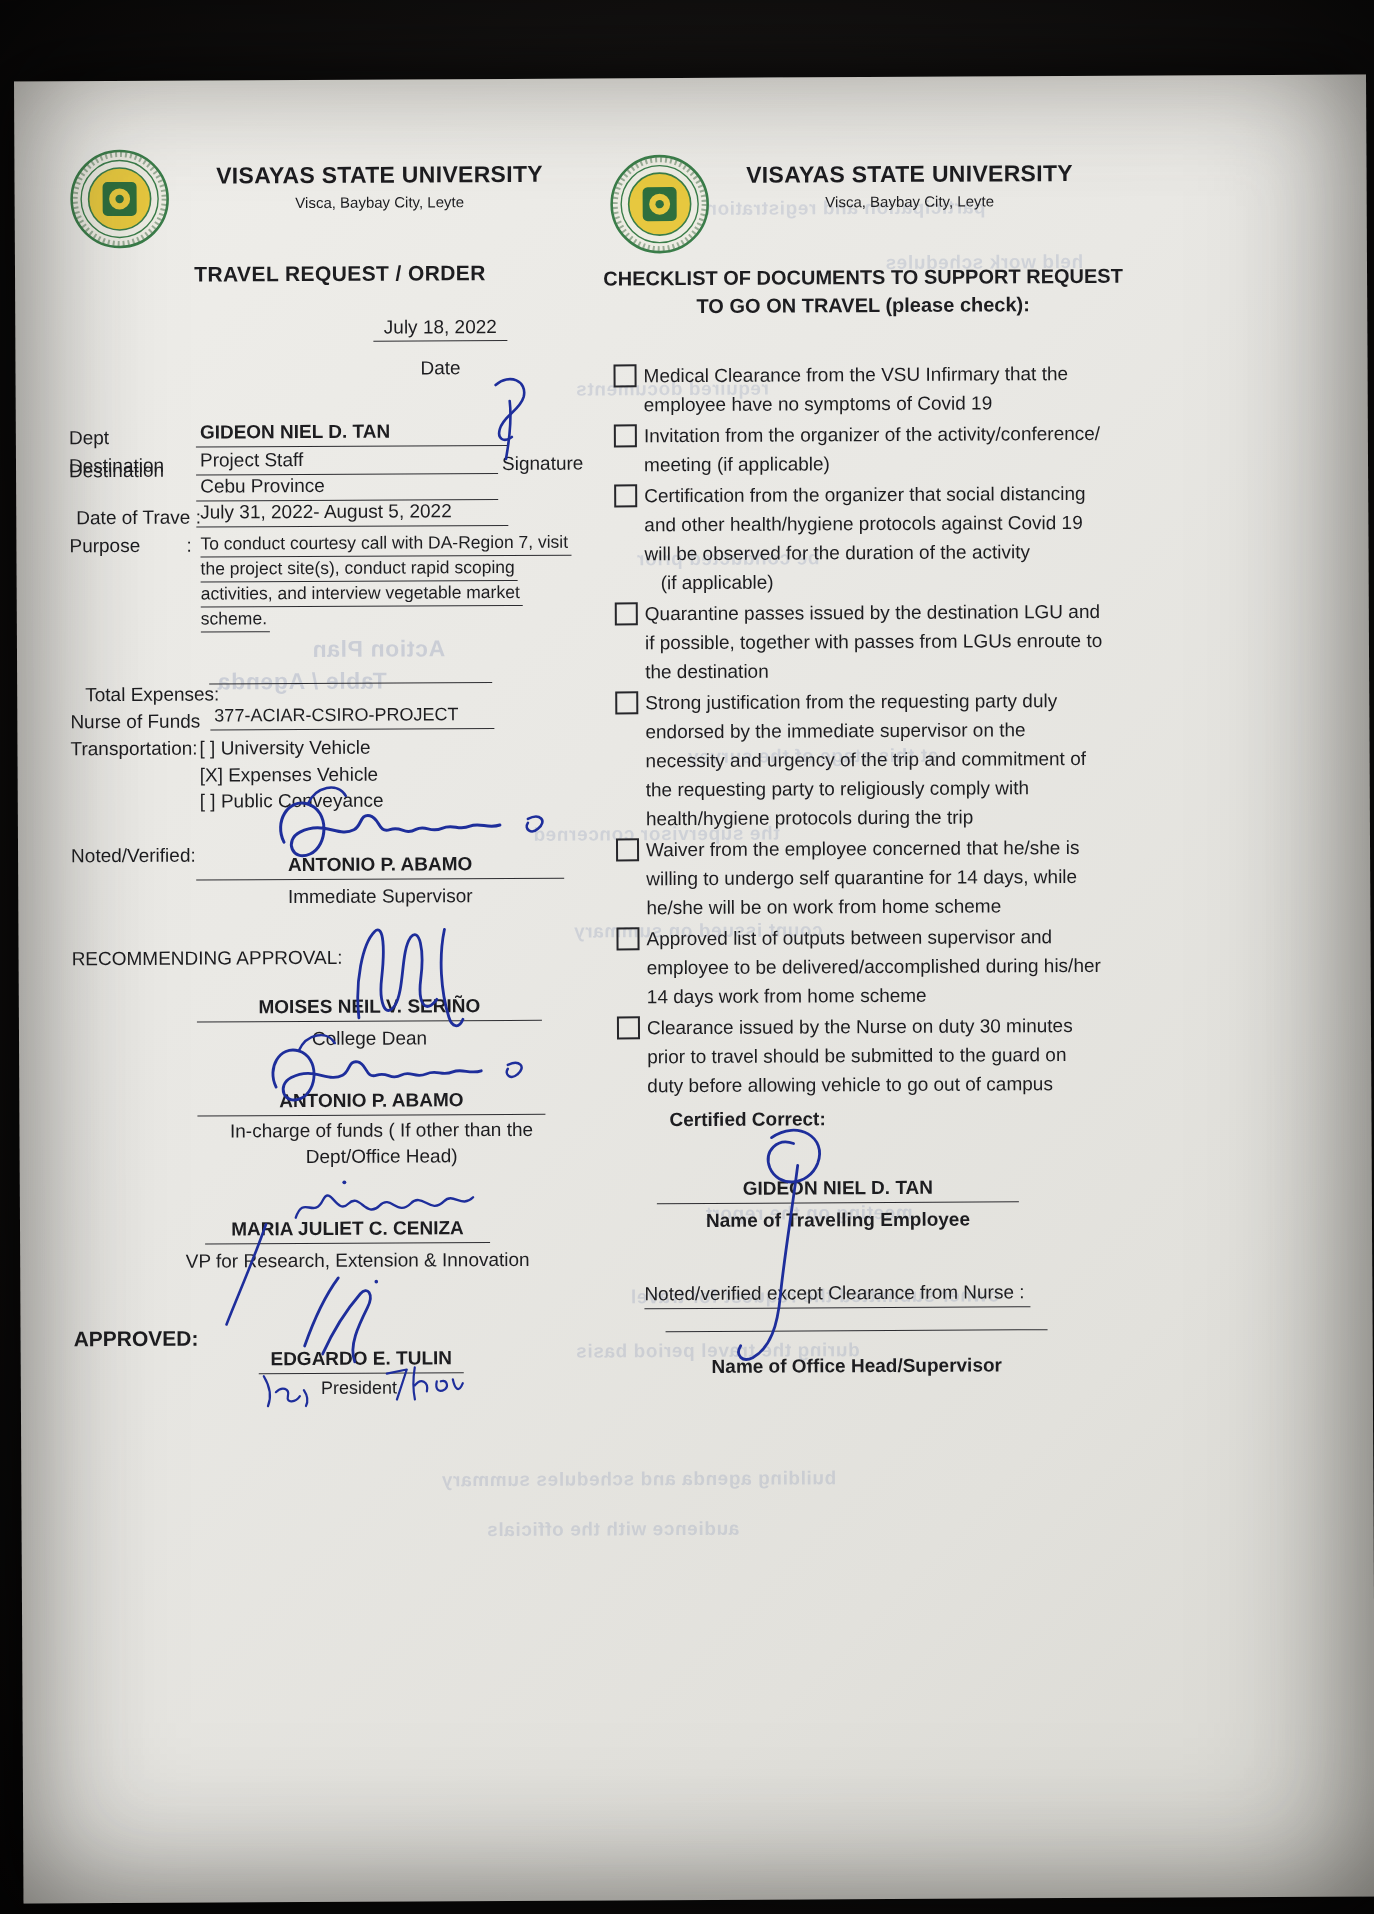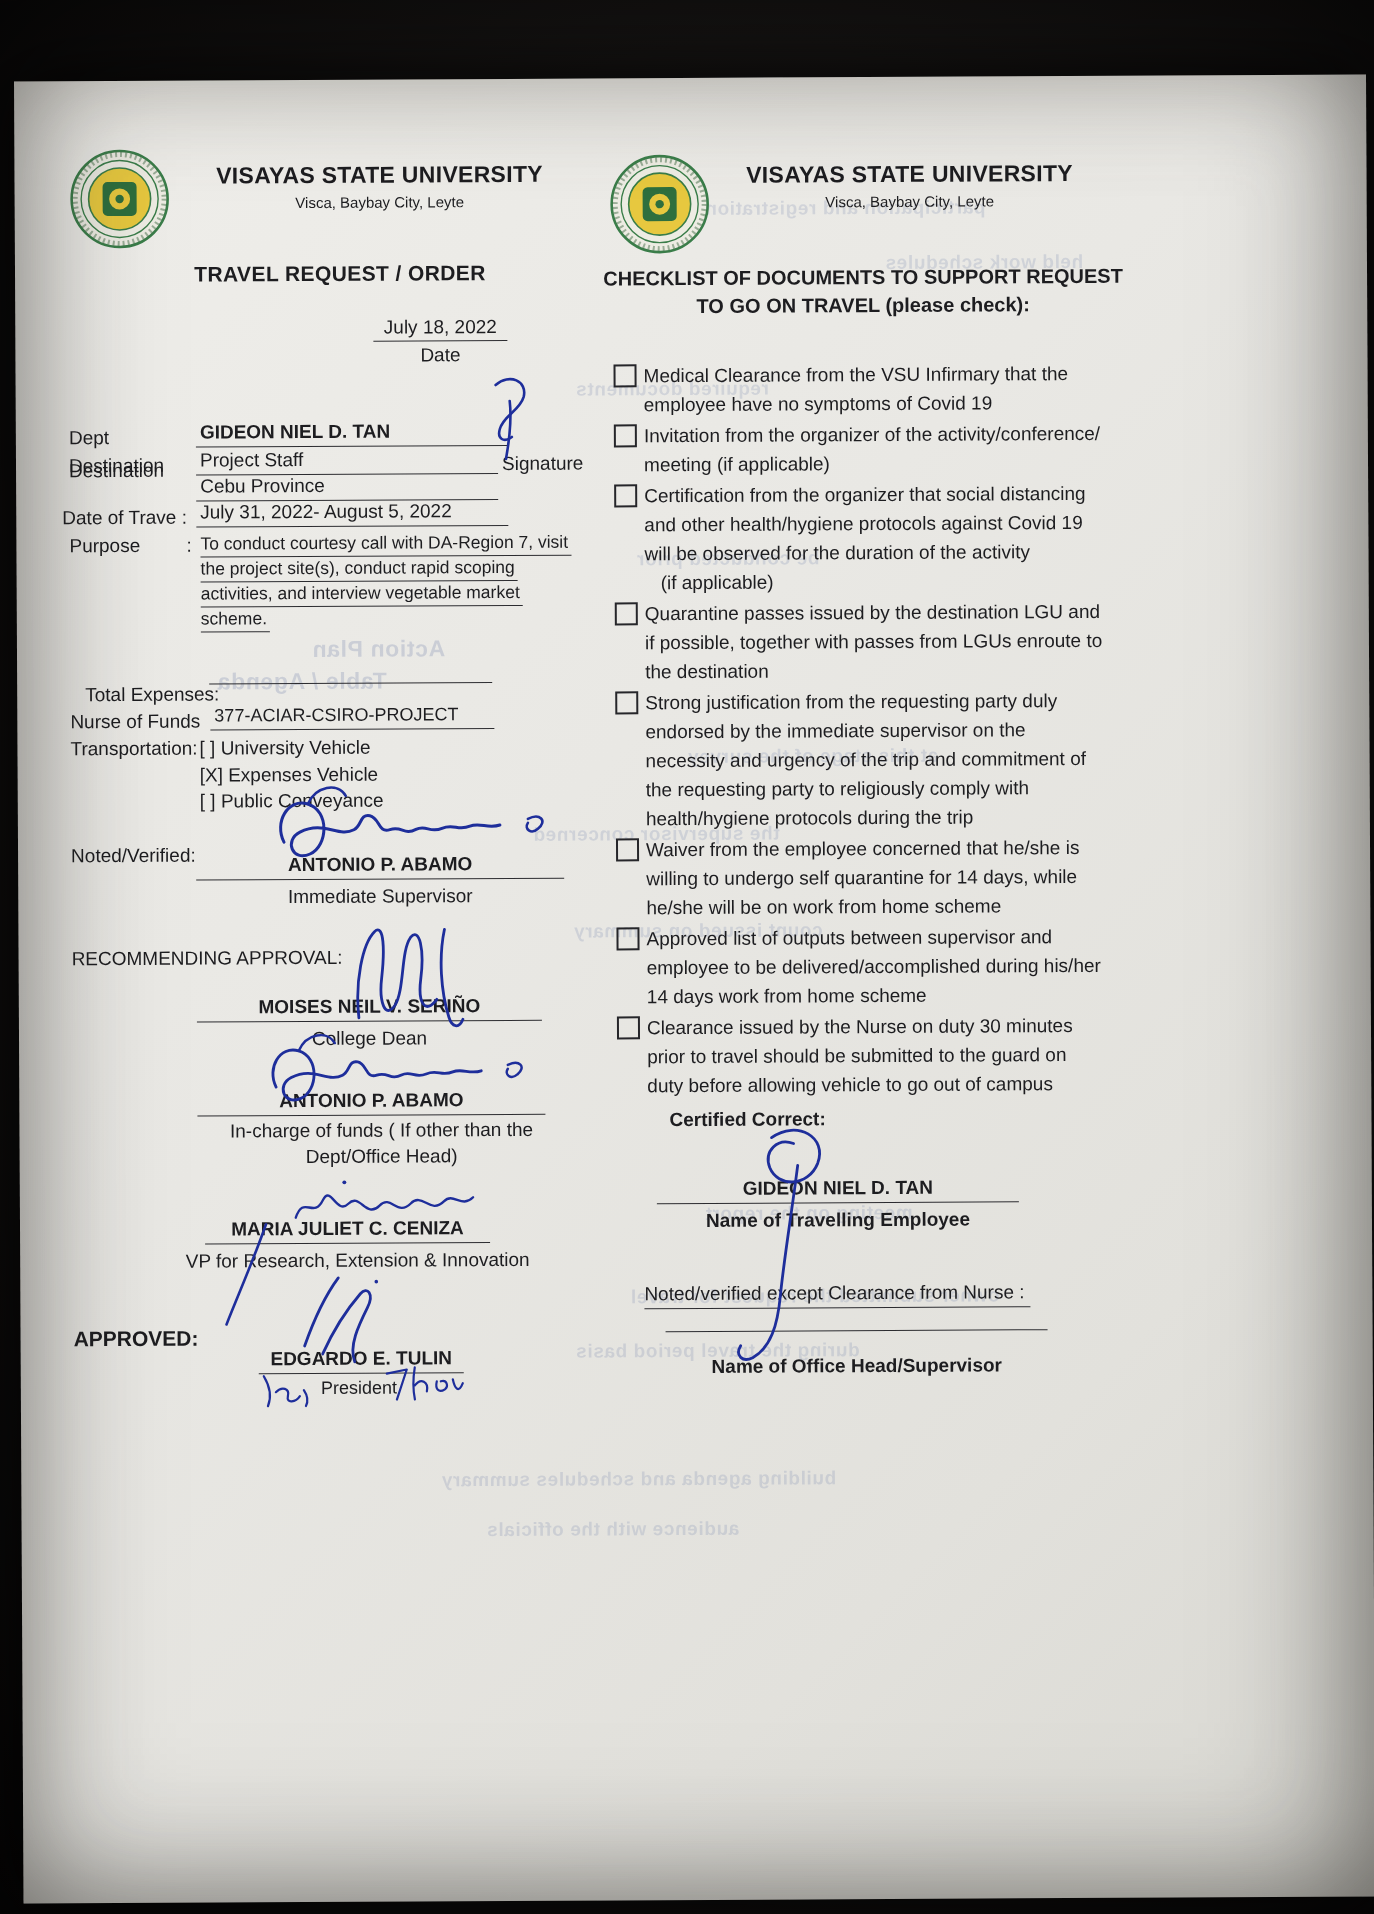--- a/index.html
+++ b/index.html
@@ -90,34 +90,34 @@
       <use href="#vsu-seal"></use>
     </svg>
   <div class="abs ctr" style="left:165px;top:82px;width:400px;z-index:2">
     <div class="uni">VISAYAS STATE UNIVERSITY</div>
     <div class="addr">Visca, Baybay City, Leyte</div>
   </div>
   <div class="abs ctr formtitle" style="left:115px;top:182px;width:420px;z-index:2">TRAVEL REQUEST / ORDER</div>
 
   <div class="abs ctr" style="left:330px;top:236px;width:190px;z-index:2">
     <span class="t ul" style="display:inline-block;padding:0 10px 1px;">July 18, 2022</span>
-    <div class="t" style="margin-top:2px">Date</div>
+    <div class="t" style="margin-top:15px">Date</div>
   </div>
 
   <div class="abs t" style="left:53px;top:345px;z-index:2">Dept</div>
   <div class="abs ul val val600" style="left:180px;top:341px;width:312px;z-index:2">GIDEON NIEL D. TAN</div>
 
   <div class="abs t" style="left:53px;top:373px;z-index:2">Destination</div>
   <div class="abs ul val" style="left:180px;top:369px;width:302px;z-index:2">Project Staff</div>
   <div class="abs t" style="left:486px;top:373px;z-index:2">Signature</div>
 
   <div class="abs t" style="left:53px;top:378px;z-index:2">Destination</div>
   <div class="abs ul val" style="left:180px;top:395px;width:302px;z-index:2">Cebu Province</div>
 
-  <div class="abs t" style="left:46px;top:425px;z-index:2">Date of Trave :</div>
+  <div class="abs t" style="left:60px;top:425px;z-index:2">Date of Trave :</div>
   <div class="abs ul val" style="left:180px;top:421px;width:312px;z-index:2">July 31, 2022- August 5, 2022</div>
 
   <div class="abs t" style="left:53px;top:453px;z-index:2">Purpose</div>
   <div class="abs t" style="left:170px;top:453px;z-index:2">:</div>
   <div class="abs" style="left:184px;top:452px;z-index:2">
     <div class="purline">To conduct courtesy call with DA-Region 7, visit</div>
     <div class="purline">the project site(s), conduct rapid scoping</div>
     <div class="purline">activities, and interview vegetable market</div>
     <div class="purline">scheme.</div>
   </div>

